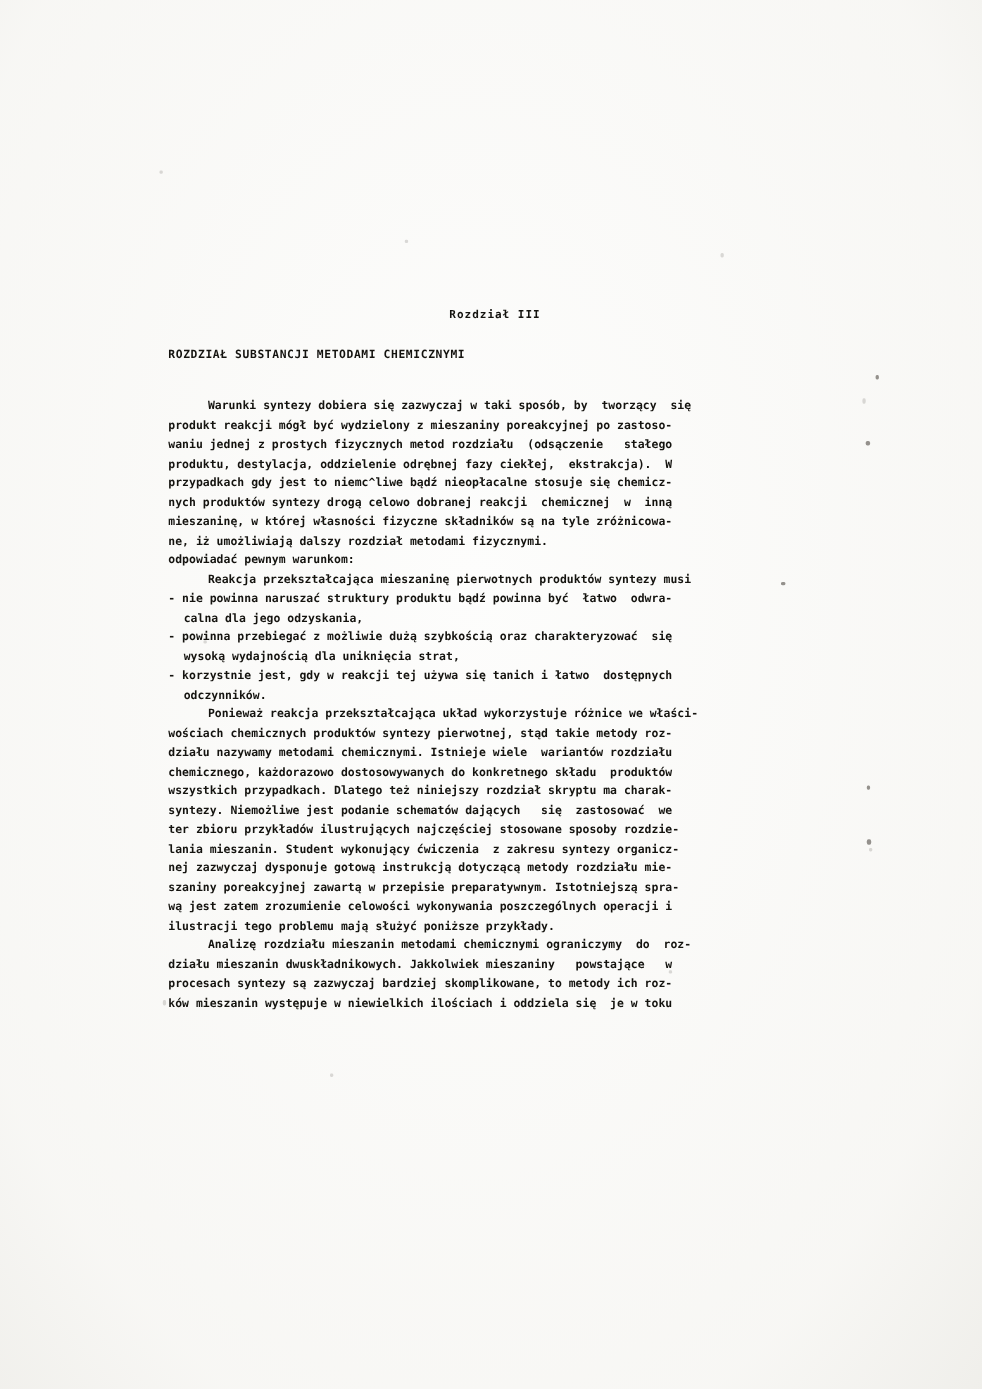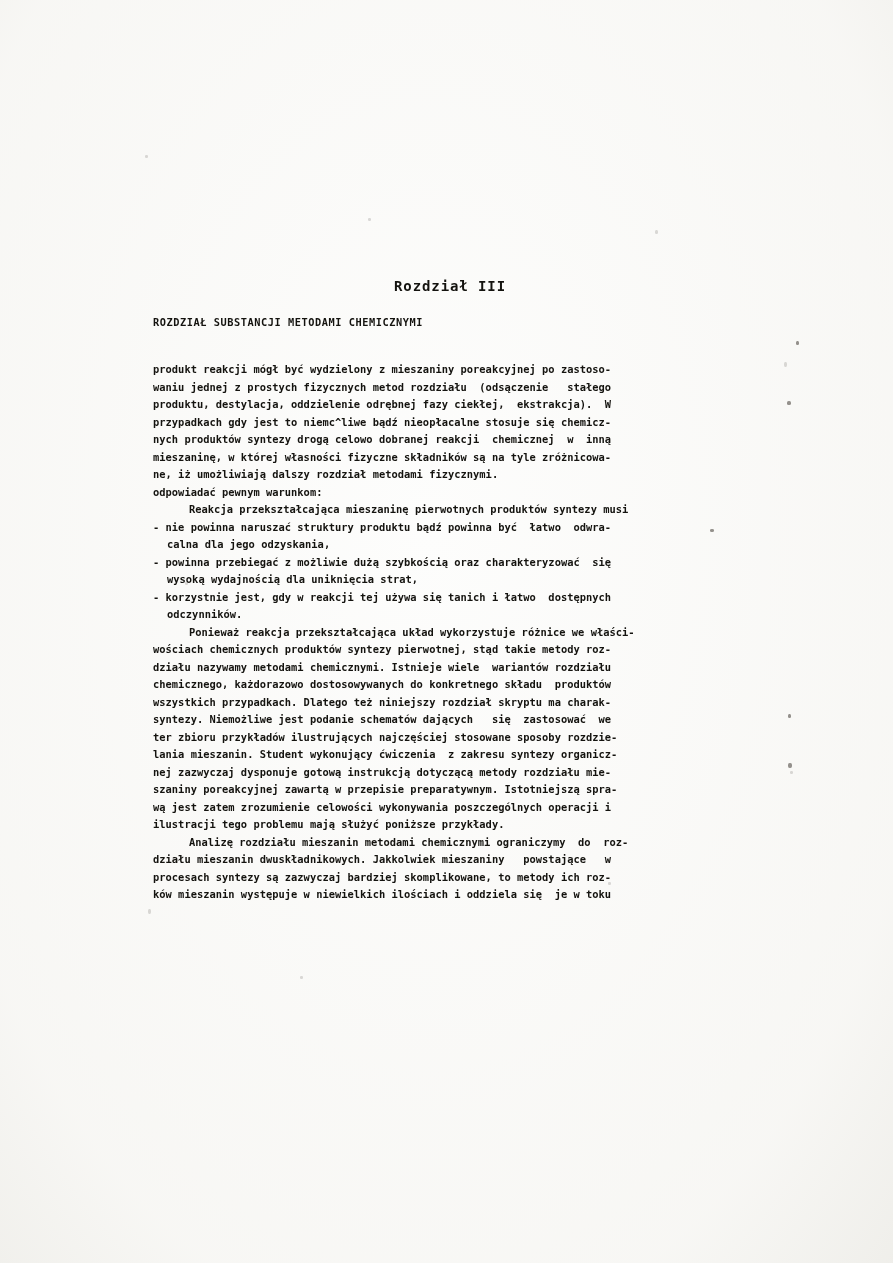--- a/index.html
+++ b/index.html
@@ -30,21 +30,21 @@
 
   .content {
     position: absolute;
     left: 153px;
     top: 278px;
     width: 594px;
   }
 
   .chapter-title {
     text-align: center;
-    font-size: 14px;
+    font-size: 10px;
     font-weight: bold;
     letter-spacing: 0.9px;
     line-height: 17.5px;
     margin: 0 0 18px 0;
     white-space: pre;
   }
 
   .chapter-subtitle {
     text-align: left;
     font-size: 10.3px;
@@ -95,20 +95,21 @@
 <div class="page">
   <div class="paper-tint"></div>
 
   <div class="content">
     <div class="chapter-title">Rozdział III</div>
 
     <div class="chapter-subtitle">ROZDZIAŁ SUBSTANCJI METODAMI CHEMICZNYMI</div>
 
     <div class="body-block" id="body-block">
         <div class="para">
+          <span class="line indent">Warunki syntezy dobiera się zazwyczaj w taki sposób, by  tworzący  się</span>
           <span class="line">produkt reakcji mógł być wydzielony z mieszaniny poreakcyjnej po zastoso-</span>
           <span class="line">waniu jednej z prostych fizycznych metod rozdziału  (odsączenie   stałego</span>
           <span class="line">produktu, destylacja, oddzielenie odrębnej fazy ciekłej,  ekstrakcja).  W</span>
           <span class="line">przypadkach gdy jest to niemc^liwe bądź nieopłacalne stosuje się chemicz-</span>
           <span class="line">nych produktów syntezy drogą celowo dobranej reakcji  chemicznej  w  inną</span>
           <span class="line">mieszaninę, w której własności fizyczne składników są na tyle zróżnicowa-</span>
           <span class="line">ne, iż umożliwiają dalszy rozdział metodami fizycznymi.</span>
         </div>
         <div class="para">
           <span class="line">odpowiadać pewnym warunkom:</span>

